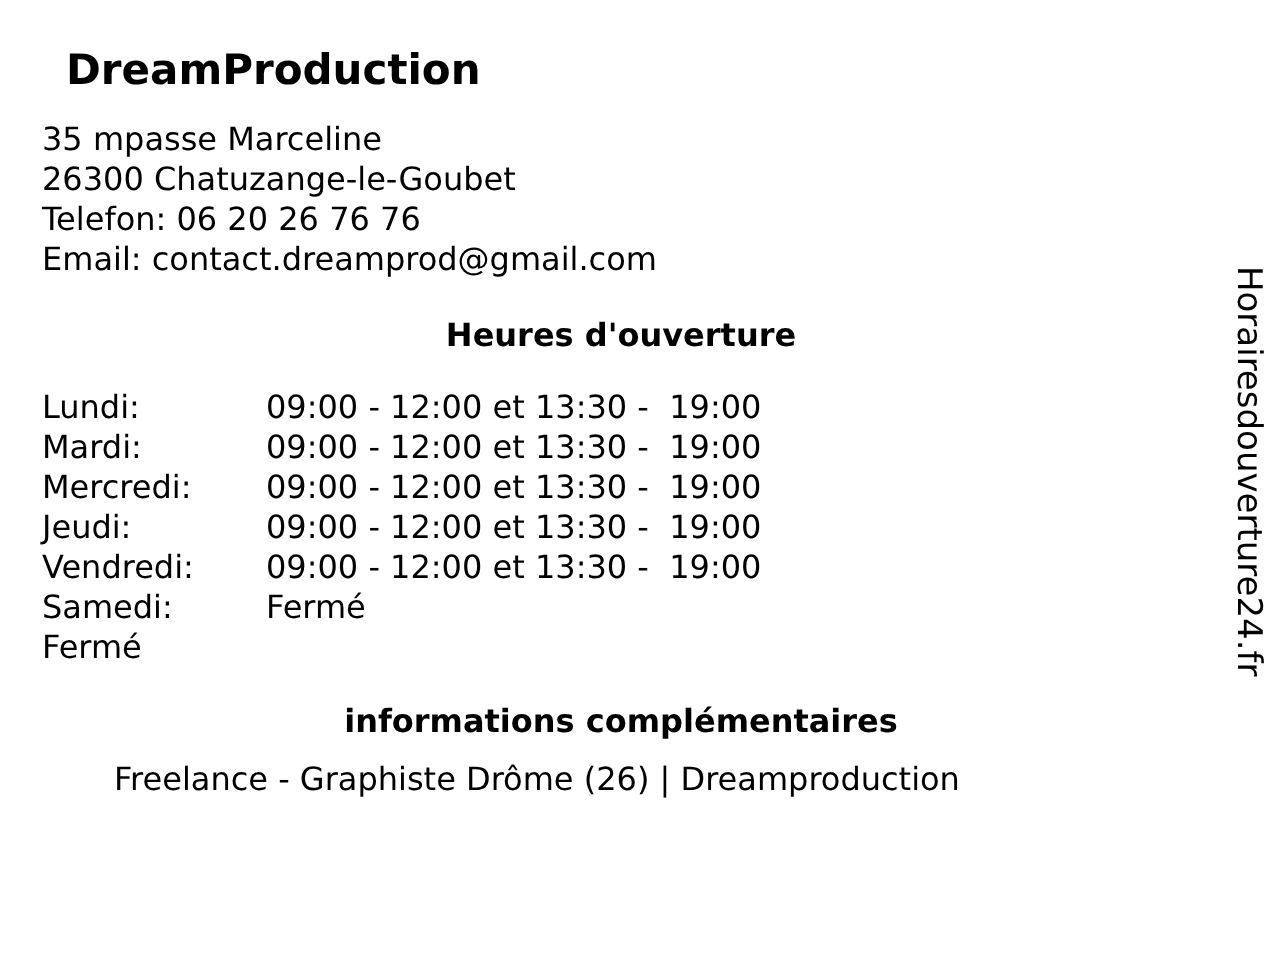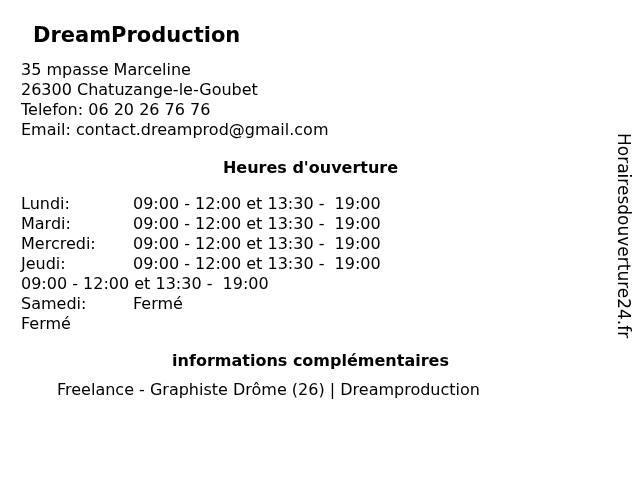--- a/index.html
+++ b/index.html
@@ -102,20 +102,21 @@
     </div>
     <div class="hours-row">
       <span class="hours-day">Mercredi:</span>
       <span class="hours-time">09:00 - 12:00 et 13:30 -  19:00</span>
     </div>
     <div class="hours-row">
       <span class="hours-day">Jeudi:</span>
       <span class="hours-time">09:00 - 12:00 et 13:30 -  19:00</span>
     </div>
     <div class="hours-row">
+      <span class="hours-day">Vendredi:</span>
       <span class="hours-time">09:00 - 12:00 et 13:30 -  19:00</span>
     </div>
     <div class="hours-row">
       <span class="hours-day">Samedi:</span>
       <span class="hours-time">Fermé</span>
     </div>
     <div class="hours-row">
       <span class="hours-time">Fermé</span>
     </div>
   </div>

